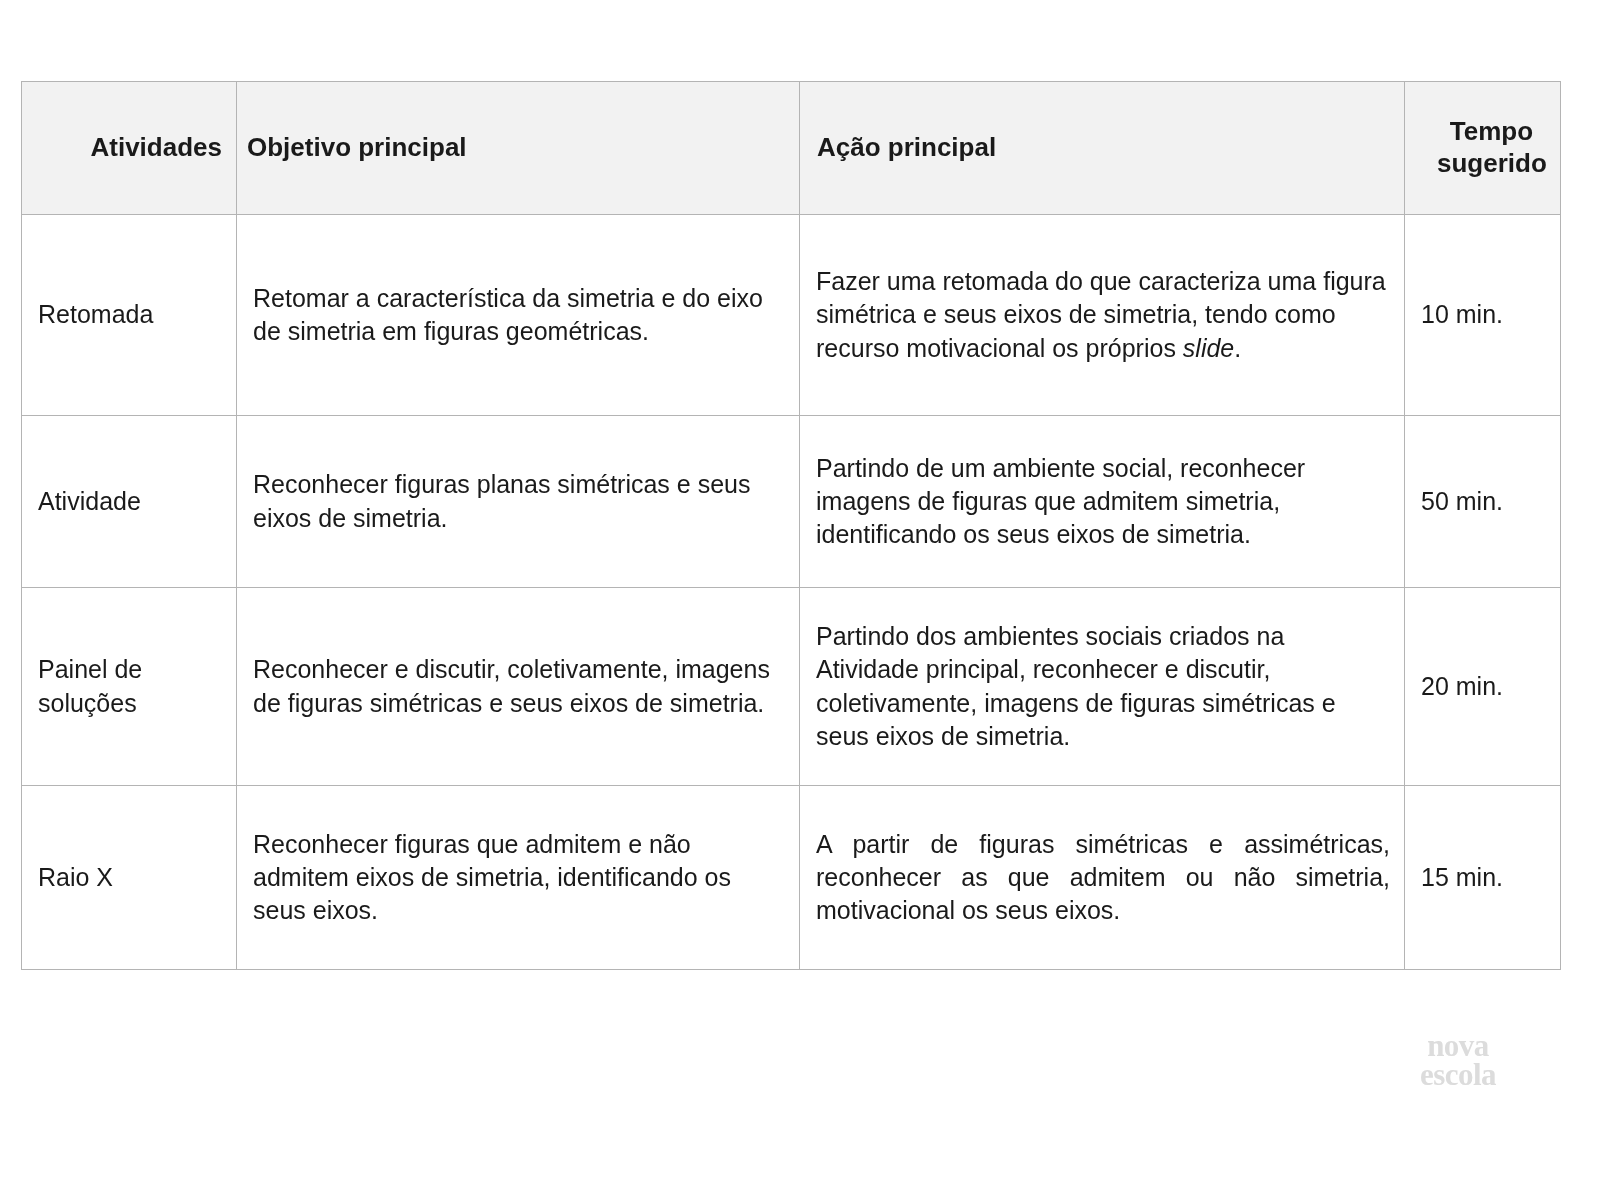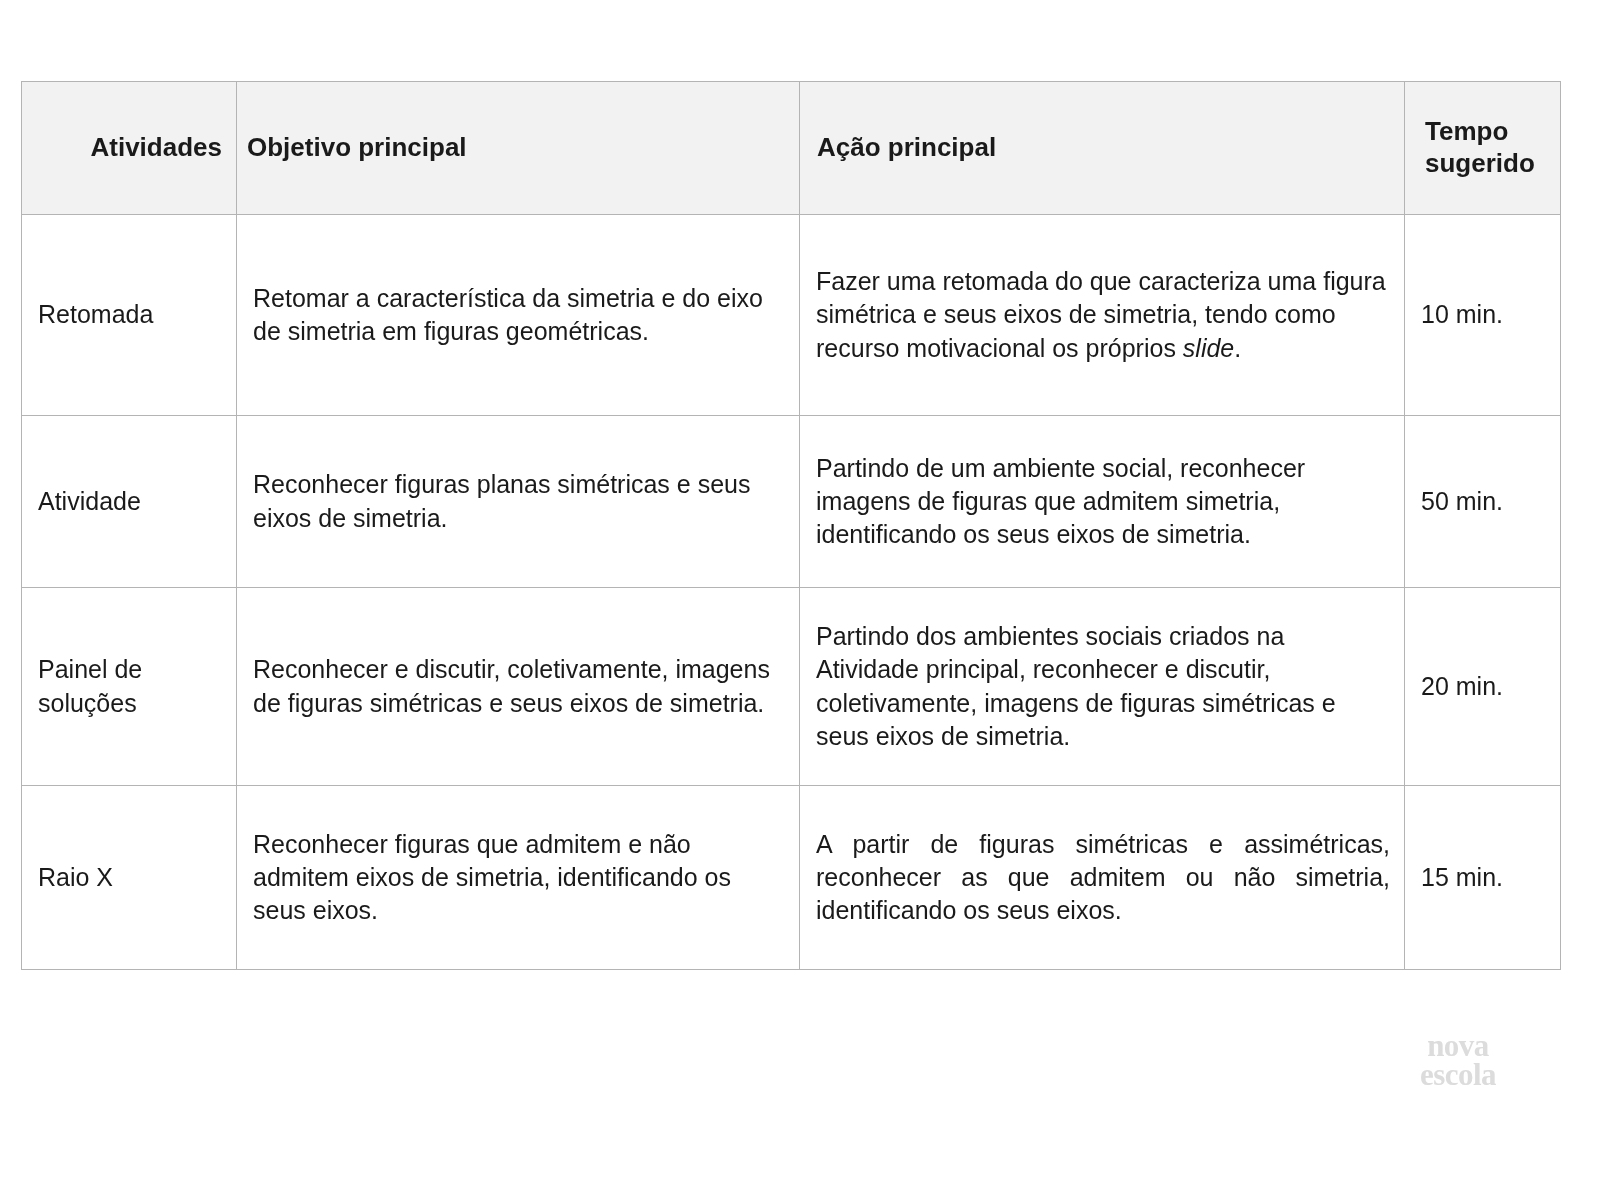--- a/index.html
+++ b/index.html
@@ -57,21 +57,21 @@
     font-size: 26px;
     line-height: 1.22;
     vertical-align: middle;
     padding-top: 8px;
     padding-bottom: 8px;
   }
 
   .plan-table thead th.th-atividades { padding-left: 18px; text-align: right; }
   .plan-table thead th.th-objetivo   { padding-left: 10px; }
   .plan-table thead th.th-acao       { padding-left: 17px; }
-  .plan-table thead th.th-tempo      { padding-left: 20px; }
+  .plan-table thead th.th-tempo      { padding-left: 32px; text-align: center; }
 
   .cell-activity {
     padding-left: 15px;
     font-size: 25px;
     line-height: 1.34;
   }
 
   .cell-objective {
     padding-left: 17px;
     padding-right: 10px;
@@ -156,21 +156,21 @@
         <td class="cell-activity">Painel de soluções</td>
         <td class="cell-objective">Reconhecer e discutir, coletivamente, imagens de figuras simétricas e seus eixos de simetria.</td>
         <td class="cell-action">Partindo dos ambientes sociais criados na Atividade principal,  reconhecer e discutir, coletivamente, imagens de figuras simétricas e seus eixos de simetria.</td>
         <td class="cell-time">20 min.</td>
       </tr>
 
 
       <tr class="row-5">
         <td class="cell-activity">Raio X</td>
         <td class="cell-objective">Reconhecer figuras que admitem e não admitem eixos de simetria, identificando os seus eixos.</td>
-        <td class="cell-action justify">A partir de figuras simétricas e assimétricas, reconhecer as que admitem ou não simetria, identificando os seus eixos.</td>
+        <td class="cell-action justify">A partir de figuras simétricas e assimétricas, reconhecer as que admitem ou não simetria, motivacional os seus eixos.</td>
         <td class="cell-time">15 min.</td>
       </tr>
 
     </tbody>
   </table>
 
   <div class="brand-logo">
     <span class="brand-line">nova</span>
     <span class="brand-line">escola</span>
   </div>

